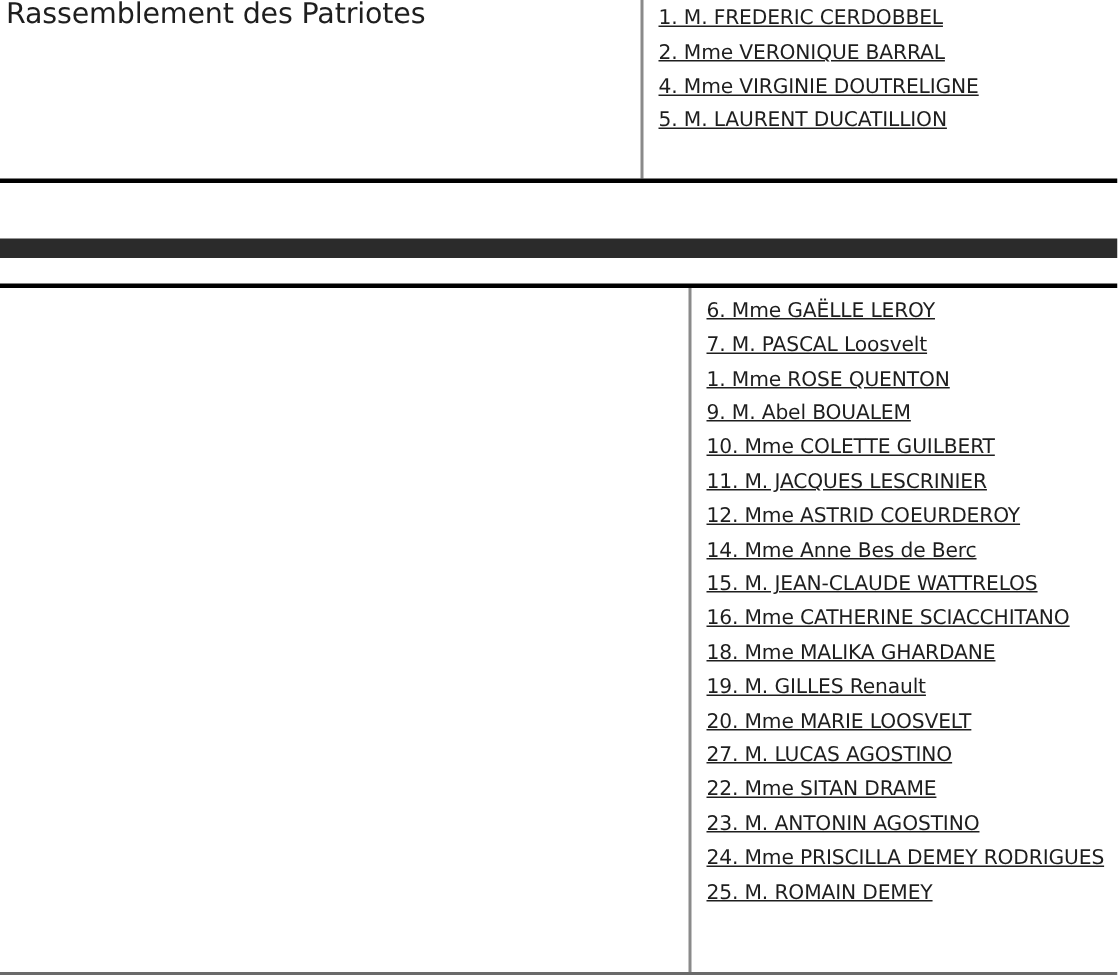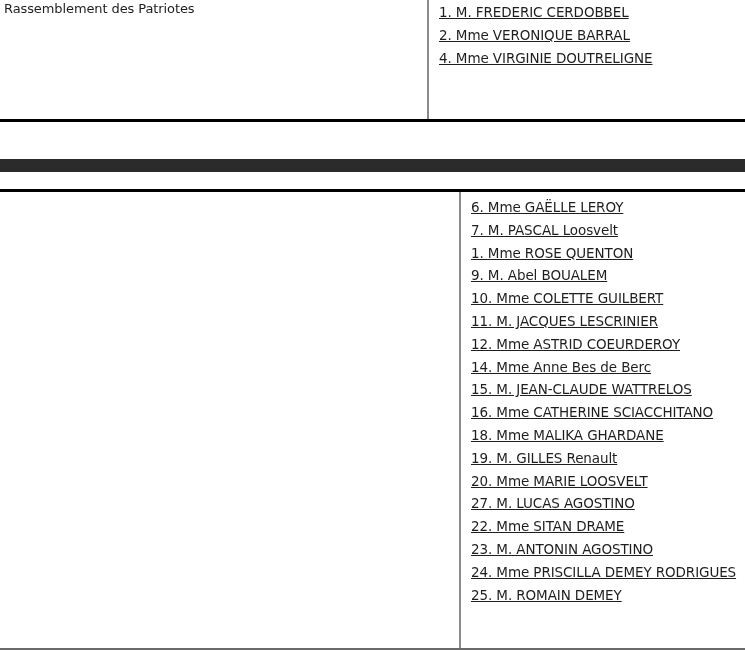--- a/index.html
+++ b/index.html
@@ -8,21 +8,21 @@
       font-family: "DejaVu Sans", sans-serif; color: #1e1e1e;
     }
     .block { position: absolute; left: 0; width: 745px; }
     .block1 { top: 0; height: 119px; }
     .block2 { top: 192px; height: 548px; margin-left: 32px; }
     .left-cell {
       position: absolute; left: 0; top: 0; width: 428px; height: 100%;
       box-sizing: border-box; padding-left: 4px;
     }
     .party {
-      font-size: 13px; line-height: 18px; margin-top: 0px; letter-spacing: -0.1px;
+      font-size: 19px; line-height: 18px; margin-top: 0px; letter-spacing: -0.1px;
     }
     .divider {
       position: absolute; left: 427px; top: 0; width: 2px; height: 100%;
       background: #8a8a8a;
     }
     .right-cell {
       position: absolute; left: 439px; top: 0; right: 0;
     }
     .cand-list { list-style: none; margin: 0; padding: 0; }
     .cand {
@@ -44,20 +44,21 @@
 <div class="block block1">
   <div class="left-cell">
     <div class="party">Rassemblement des Patriotes</div>
   </div>
   <div class="divider"></div>
   <div class="right-cell">
     <ul class="cand-list">
       <li class="cand">1. M. FREDERIC CERDOBBEL</li>
       <li class="cand">2. Mme VERONIQUE BARRAL</li>
       <li class="cand">4. Mme VIRGINIE DOUTRELIGNE</li>
+      <li class="cand">5. M. LAURENT DUCATILLION</li>
     </ul>
   </div>
 </div>
 
 <div class="hline line-a"></div>
 <div class="band"></div>
 <div class="hline line-b"></div>
 
 <div class="block block2">
   <div class="left-cell">

